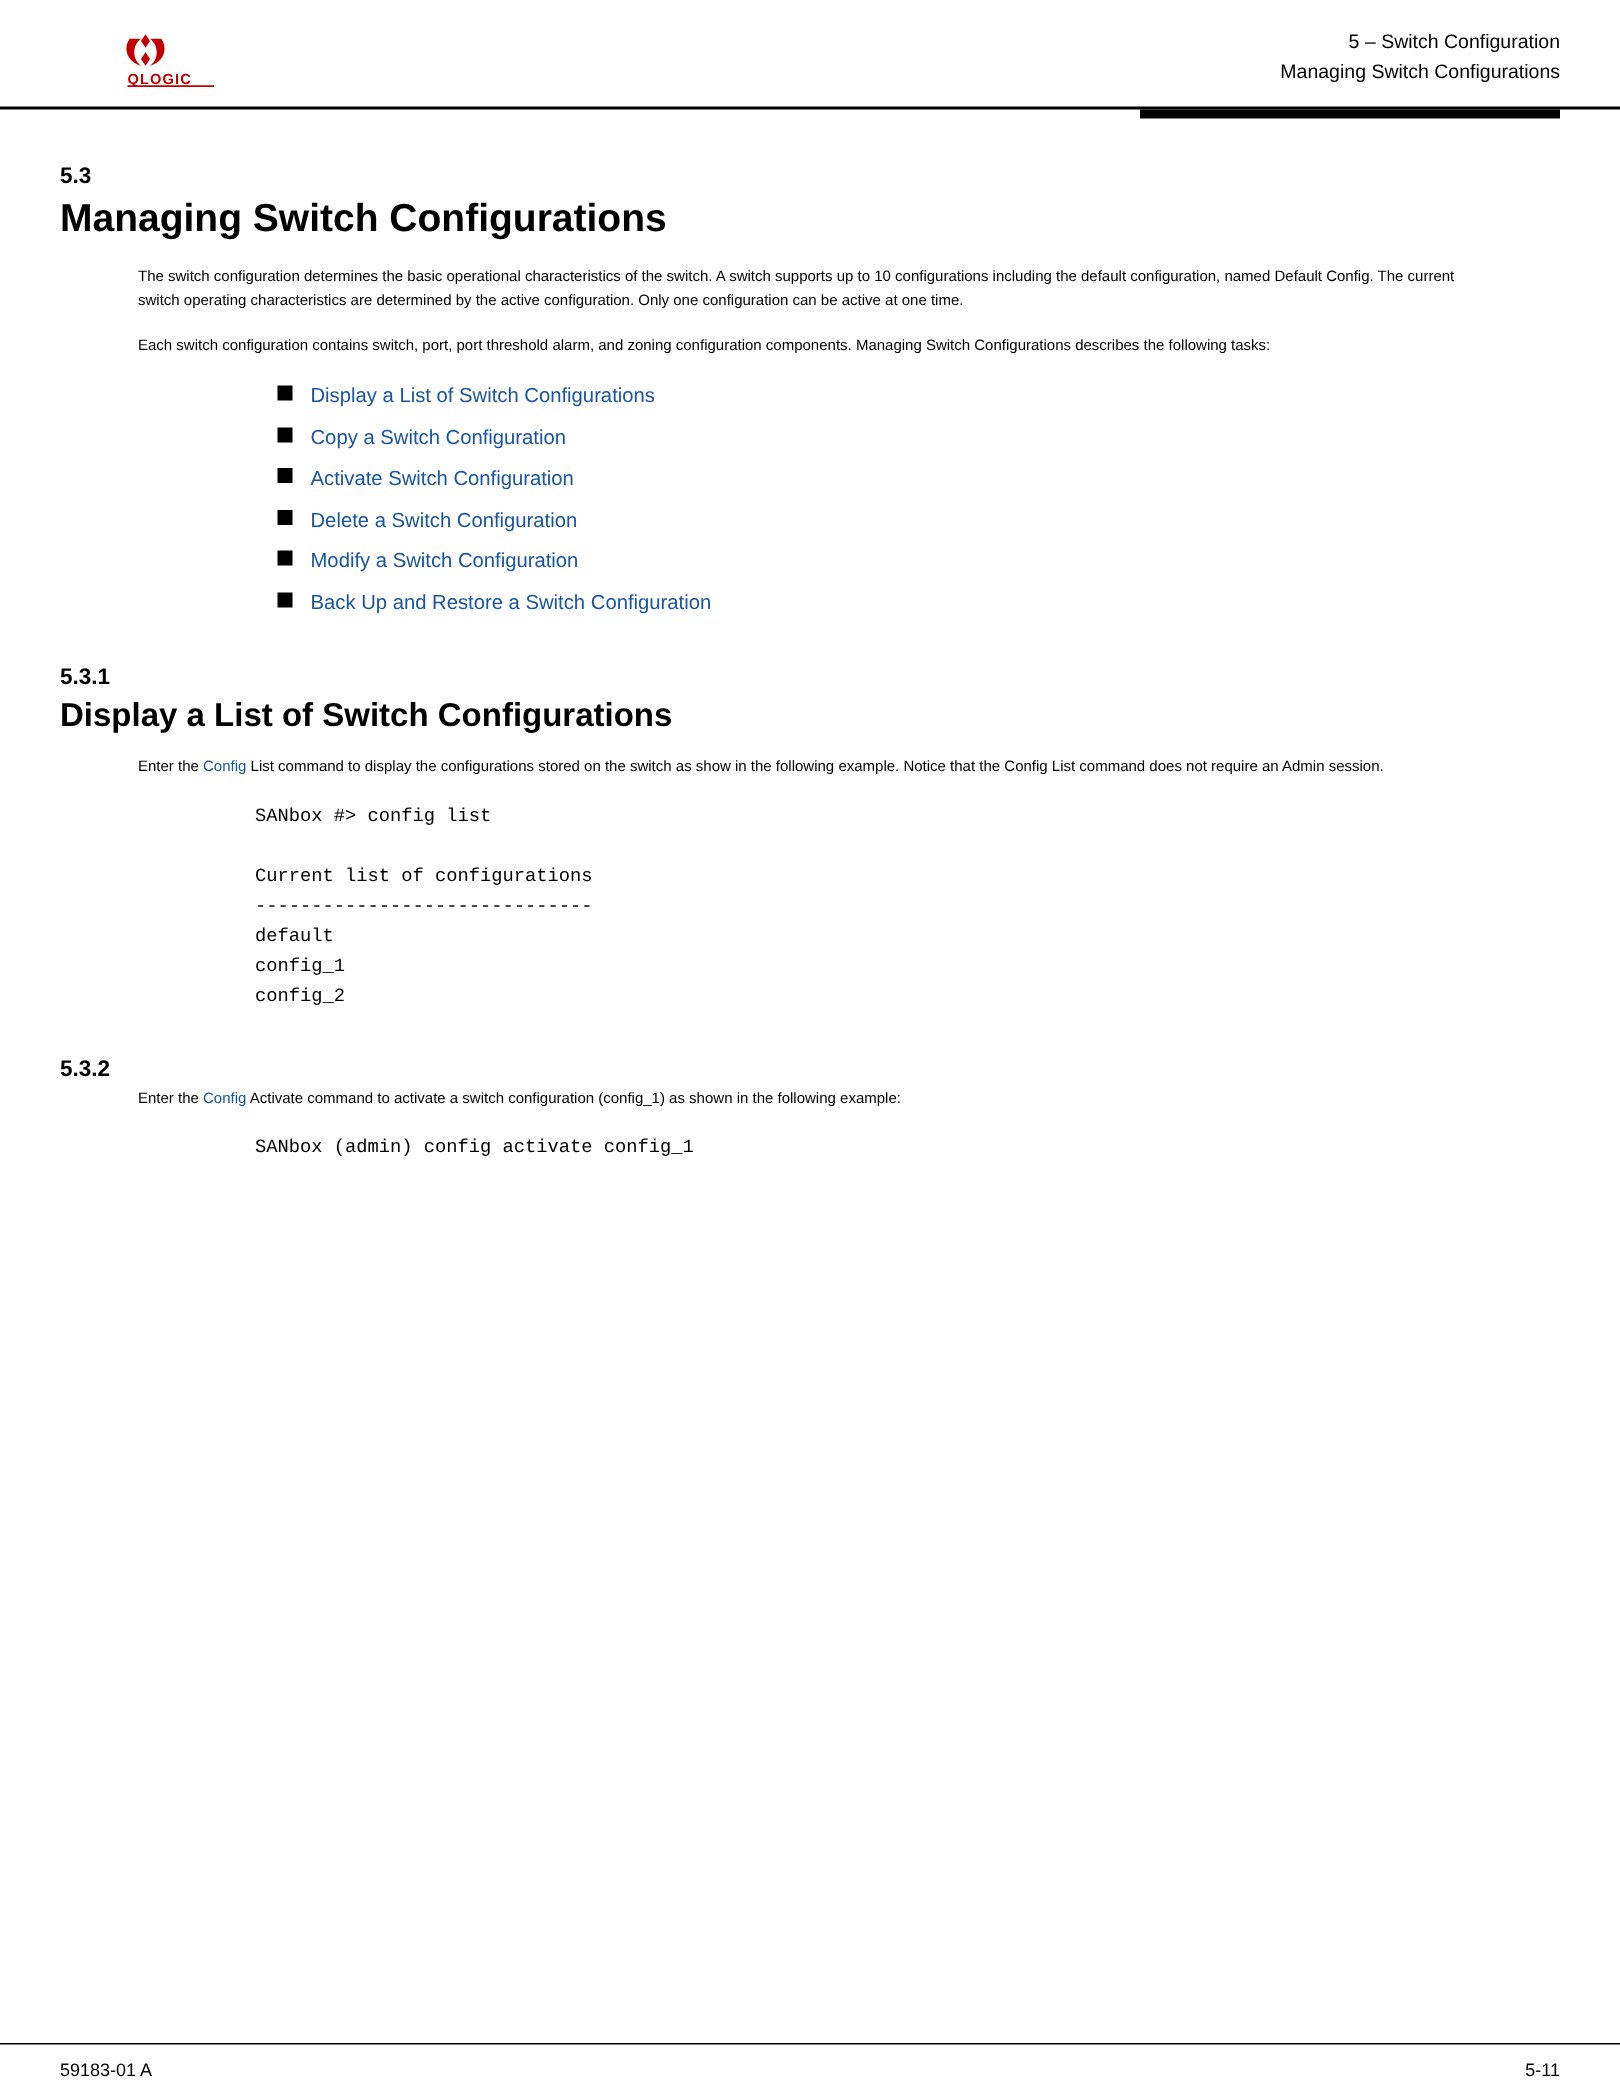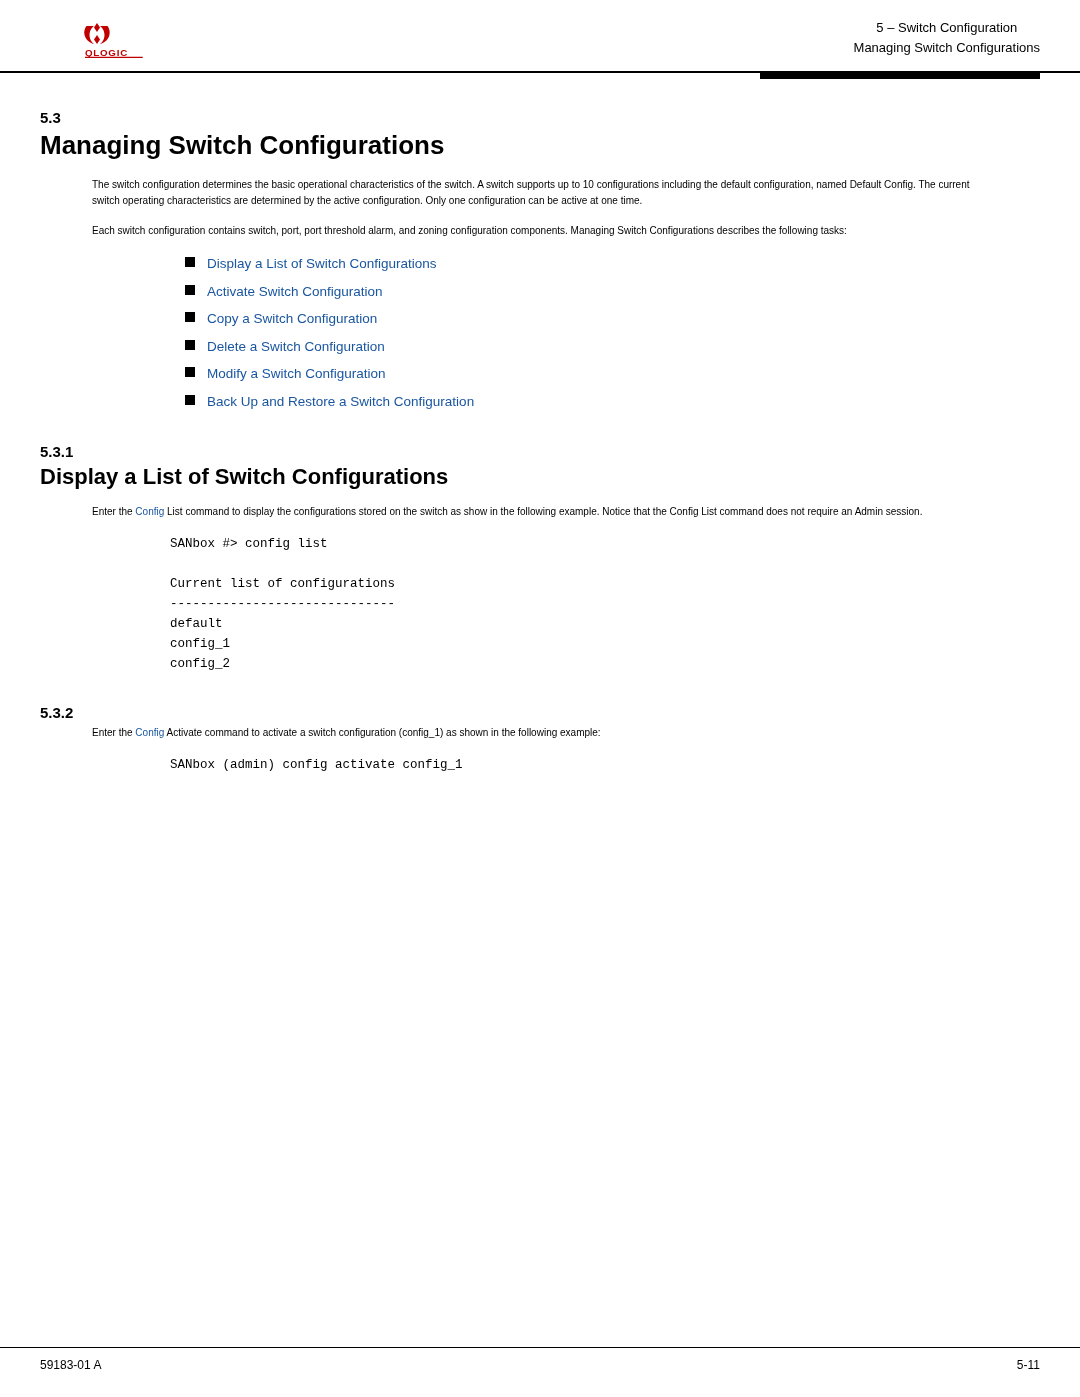--- a/index.html
+++ b/index.html
@@ -29,21 +29,21 @@
       align-items: center;
       margin-left: 39px;
     }
 
     .logo-svg {
       width: 90px;
       height: 45px;
     }
 
     .header-right {
-      text-align: center;
+      text-align: right;
       font-size: 13px;
       line-height: 1.5;
     }
 
     
     .header-bar {
       display: flex;
       justify-content: flex-end;
       margin: 0 40px;
     }
@@ -130,21 +130,21 @@
       margin-left: 130px;
       margin-top: 10px;
       margin-bottom: 10px;
       line-height: 1.6;
       color: #000;
     }
 
     
     .footer {
       position: absolute;
-      bottom: 15px;
+      bottom: 0;
       left: 0;
       right: 0;
       padding: 10px 40px;
       border-top: 1px solid #000;
       display: flex;
       justify-content: space-between;
       font-size: 12px;
       color: #000;
     }
   </style>
@@ -190,25 +190,25 @@
 
     <div class="body-text">Each switch configuration contains switch, port, port threshold alarm, and zoning configuration components. Managing Switch Configurations describes the following tasks:</div>
 
     <ul class="bullet-list">
       <li>
         <span class="bullet-square"></span>
         <a class="link-text" href="#">Display a List of Switch Configurations</a>
       </li>
       <li>
         <span class="bullet-square"></span>
+        <a class="link-text" href="#">Copy a Switch Configuration</a>
+      </li>
+      <li>
+        <span class="bullet-square"></span>
         <a class="link-text" href="#">Activate Switch Configuration</a>
-      </li>
-      <li>
-        <span class="bullet-square"></span>
-        <a class="link-text" href="#">Copy a Switch Configuration</a>
       </li>
       <li>
         <span class="bullet-square"></span>
         <a class="link-text" href="#">Delete a Switch Configuration</a>
       </li>
       <li>
         <span class="bullet-square"></span>
         <a class="link-text" href="#">Modify a Switch Configuration</a>
       </li>
       <li>

